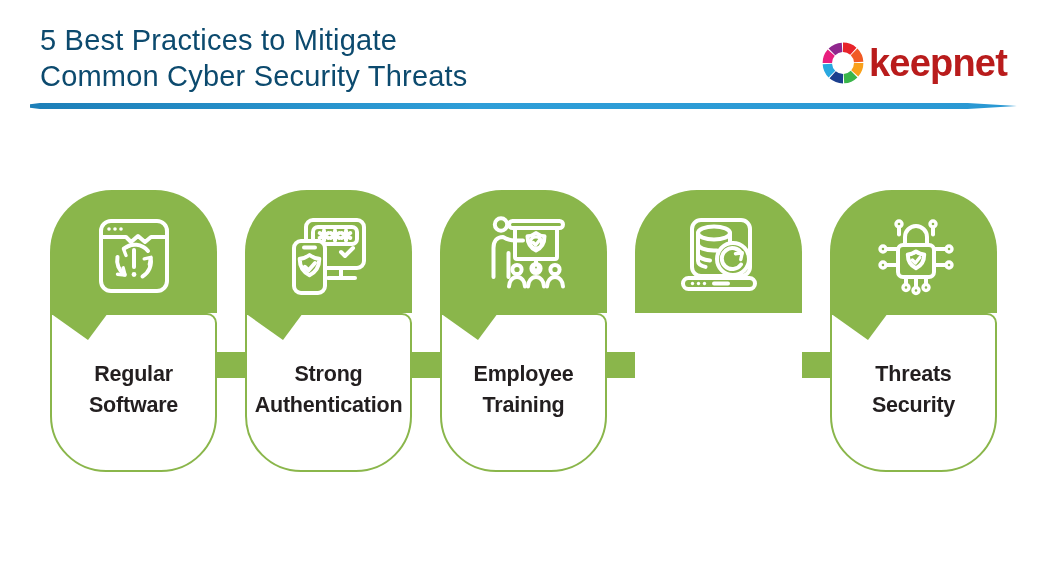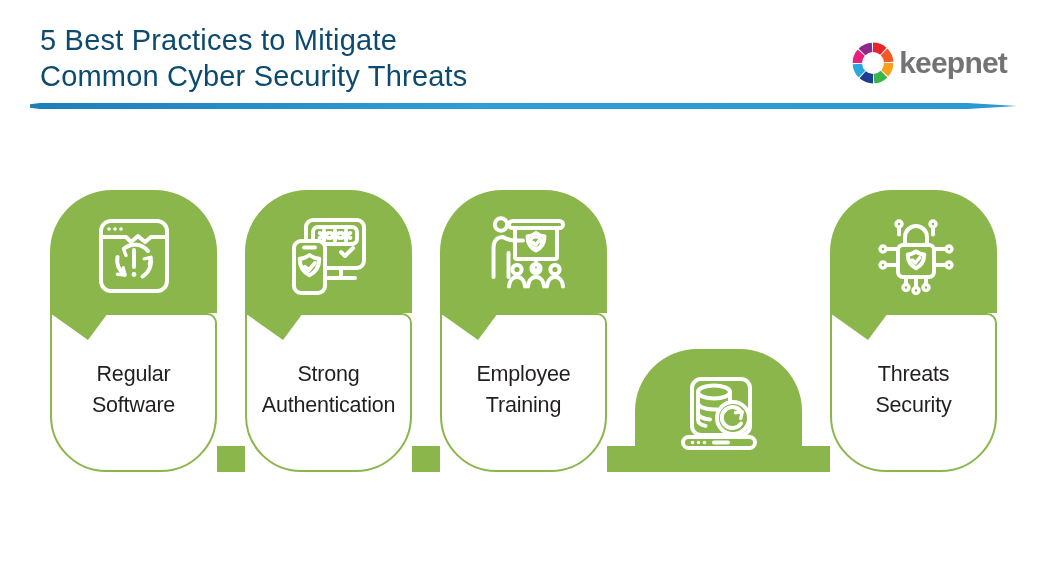--- a/index.html
+++ b/index.html
@@ -6,28 +6,28 @@
   body{
     width:1037px;height:573px;background:#ffffff;position:relative;overflow:hidden;
     font-family:"Liberation Sans", sans-serif;
   }
   
   .title{
     position:absolute;left:40px;top:22px;
     font-size:29px;line-height:36px;color:#0c4a6e;letter-spacing:.2px;font-weight:400;
   }
   .logo{position:absolute;top:40px;right:30px;display:flex;align-items:center;gap:3px;}
-  .logo-text{font-size:30px;font-weight:bold;color:#737373;letter-spacing:-.8px;}
+  .logo-text{font-size:38px;font-weight:bold;color:#b91c1c;letter-spacing:-.8px;}
   .divider{
     position:absolute;left:30px;top:103px;width:987px;height:6px;
     background:linear-gradient(90deg,#1d7fb8,#2e9ed8 45%,#2a98d3);
     clip-path:polygon(0% 22%,1% 0%,95% 0%,100% 50%,95% 100%,1% 100%,0% 78%);
   }
   
-  .cards{position:absolute;left:50px;top:190px;display:flex;align-items:flex-end;}
+  .cards{position:absolute;left:50px;top:190px;display:flex;align-items:flex-start;font-weight:bold;}
   .card{width:167px;position:relative;flex-shrink:0;}
   .bubble{
     height:123px;background:#8ab64b;border-radius:62px 62px 0 0;
     display:flex;justify-content:center;align-items:flex-end;
   }
   .bubble svg.icon{width:96px;height:96px;margin-bottom:9px;}
   .panel{
     box-sizing:border-box;height:159px;background:#ffffff;
     border:2px solid #8ab64b;border-radius:0 10px 56px 56px;
     position:relative;display:flex;align-items:center;justify-content:center;

